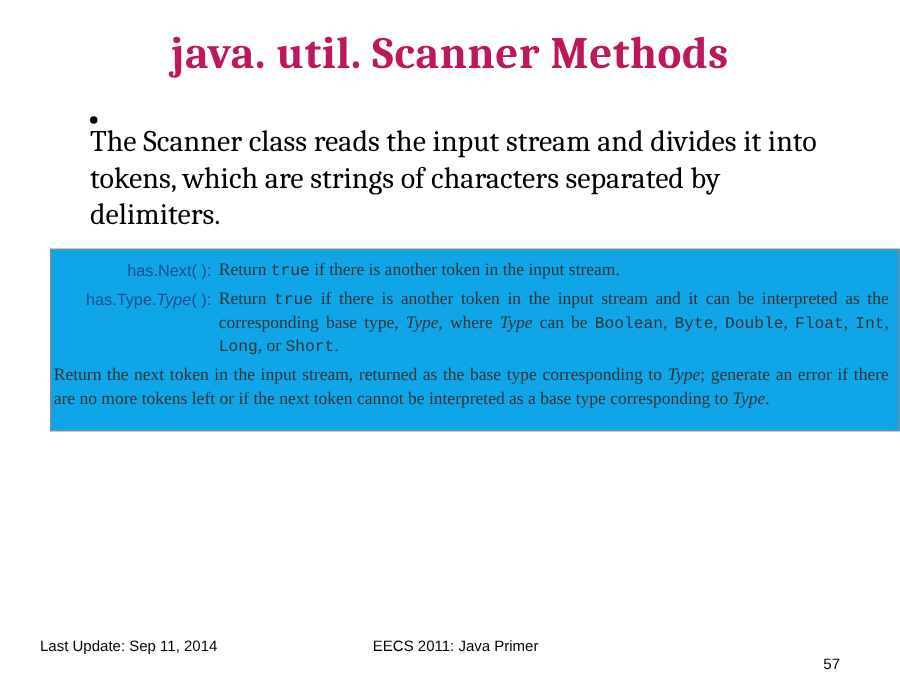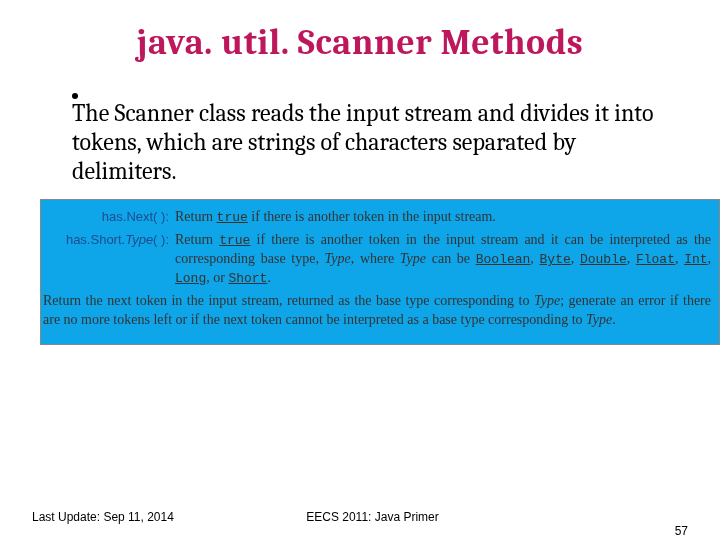--- a/index.html
+++ b/index.html
@@ -7,23 +7,23 @@
   .slide { position: relative; width: 720px; height: 540px; padding: 22px 40px 0 40px; }
   .title { font-size: 36px; color: #be185d; text-align: center; letter-spacing: 0.5px; margin-bottom: 18px; }
   .bullet-row { display: flex; align-items: flex-start; margin: 0 26px 10px 32px; flex-direction: column; }
   .dot { width: 6px; height: 6px; border-radius: 50%; background: #000; margin-top: 12px; margin-right: 14px; flex: 0 0 auto; }
   .intro { font-size: 24px; line-height: 1.2; color: #000; }
   .table { width: 680px; margin-top: 14px; border: 1px solid #888; background: #0ea5e9; padding: 6px 2px 10px 2px; }
   .row { display: flex; align-items: flex-start; margin: 2px 0 4px 0; }
   .meth { width: 132px; text-align: right; padding-right: 6px; color: #1d4c8f; font-family: Verdana, Arial, sans-serif; font-size: 13px; line-height: 1.35; white-space: nowrap; }
   .meth .ital { font-style: italic; }
   .desc { flex: 1; font-family: Georgia, "Times New Roman", serif; font-size: 14px; color: #333; line-height: 1.35; padding-right: 6px; text-align: justify; }
-  .desc .mono { font-family: "Courier New", monospace; font-size: 13px; text-decoration: underline; }
+  .desc .mono { font-family: "Courier New", monospace; font-size: 13px; }
   .desc .ital { font-style: italic; }
-  .footer { position: absolute; bottom: 16px; left: 0; right: 0; font-family: Arial, Helvetica, sans-serif; font-size: 12px; color: #000; }
+  .footer { position: absolute; bottom: 16px; left: 0; right: 16px; font-family: Arial, Helvetica, sans-serif; font-size: 12px; color: #000; }
   .footer-left { position: absolute; left: 32px; }
   .footer-center { width: 100%; text-align: center; padding-left: 25px; }
   .footer-right { position: absolute; right: 32px; }
 </style>
 </head>
 <body>
 
 <div class="slide">
 
   <h1 class="title">java. util. Scanner Methods</h1>
@@ -32,21 +32,21 @@
     <div class="dot"></div>
     <div class="intro">The Scanner class reads the input stream and divides it into tokens, which are strings of characters separated by delimiters.</div>
   </div>
 
   <div class="table">
     <div class="row">
       <div class="meth"><span>has.Next( ):</span></div>
       <div class="desc">Return <span class="mono">true</span> if there is another token in the input stream.</div>
     </div>
     <div class="row">
-      <div class="meth"><span>has.Short.</span><span class="ital">Type</span><span>( ):</span></div>
+      <div class="meth"><span>has.Type.</span><span class="ital">Type</span><span>( ):</span></div>
       <div class="desc">Return <span class="mono">true</span> if there is another token in the input stream and it can be interpreted as the corresponding base type, <span class="ital">Type</span>, where <span class="ital">Type</span> can be <span class="mono">Boolean</span>, <span class="mono">Byte</span>, <span class="mono">Double</span>, <span class="mono">Float</span>, <span class="mono">Int</span>, <span class="mono">Long</span>, or <span class="mono">Short</span>.</div>
     </div>
     <div class="row">
       <div class="desc">Return the next token in the input stream, returned as the base type corresponding to <span class="ital">Type</span>; generate an error if there are no more tokens left or if the next token cannot be interpreted as a base type corresponding to <span class="ital">Type</span>.</div>
     </div>
   </div>
 
   <div class="footer">
     <span class="footer-left">Last Update: Sep 11, 2014</span>
     <div class="footer-center">EECS 2011: Java Primer</div>

